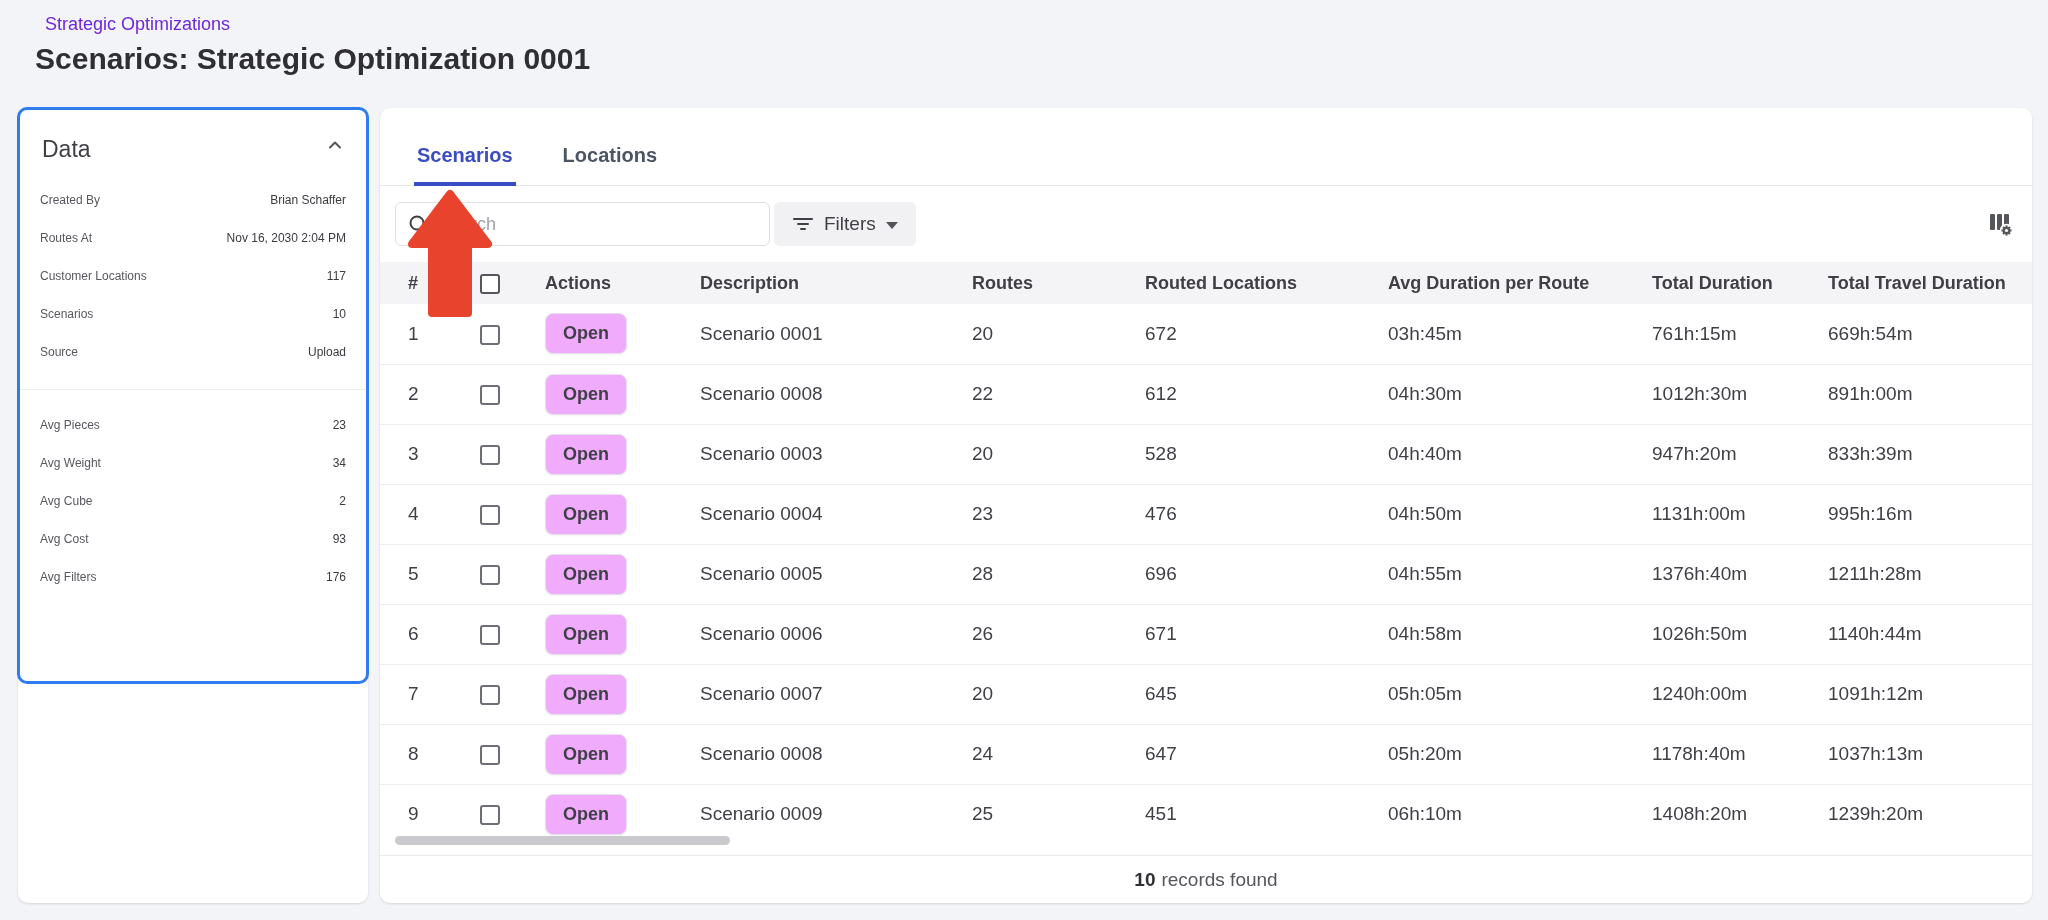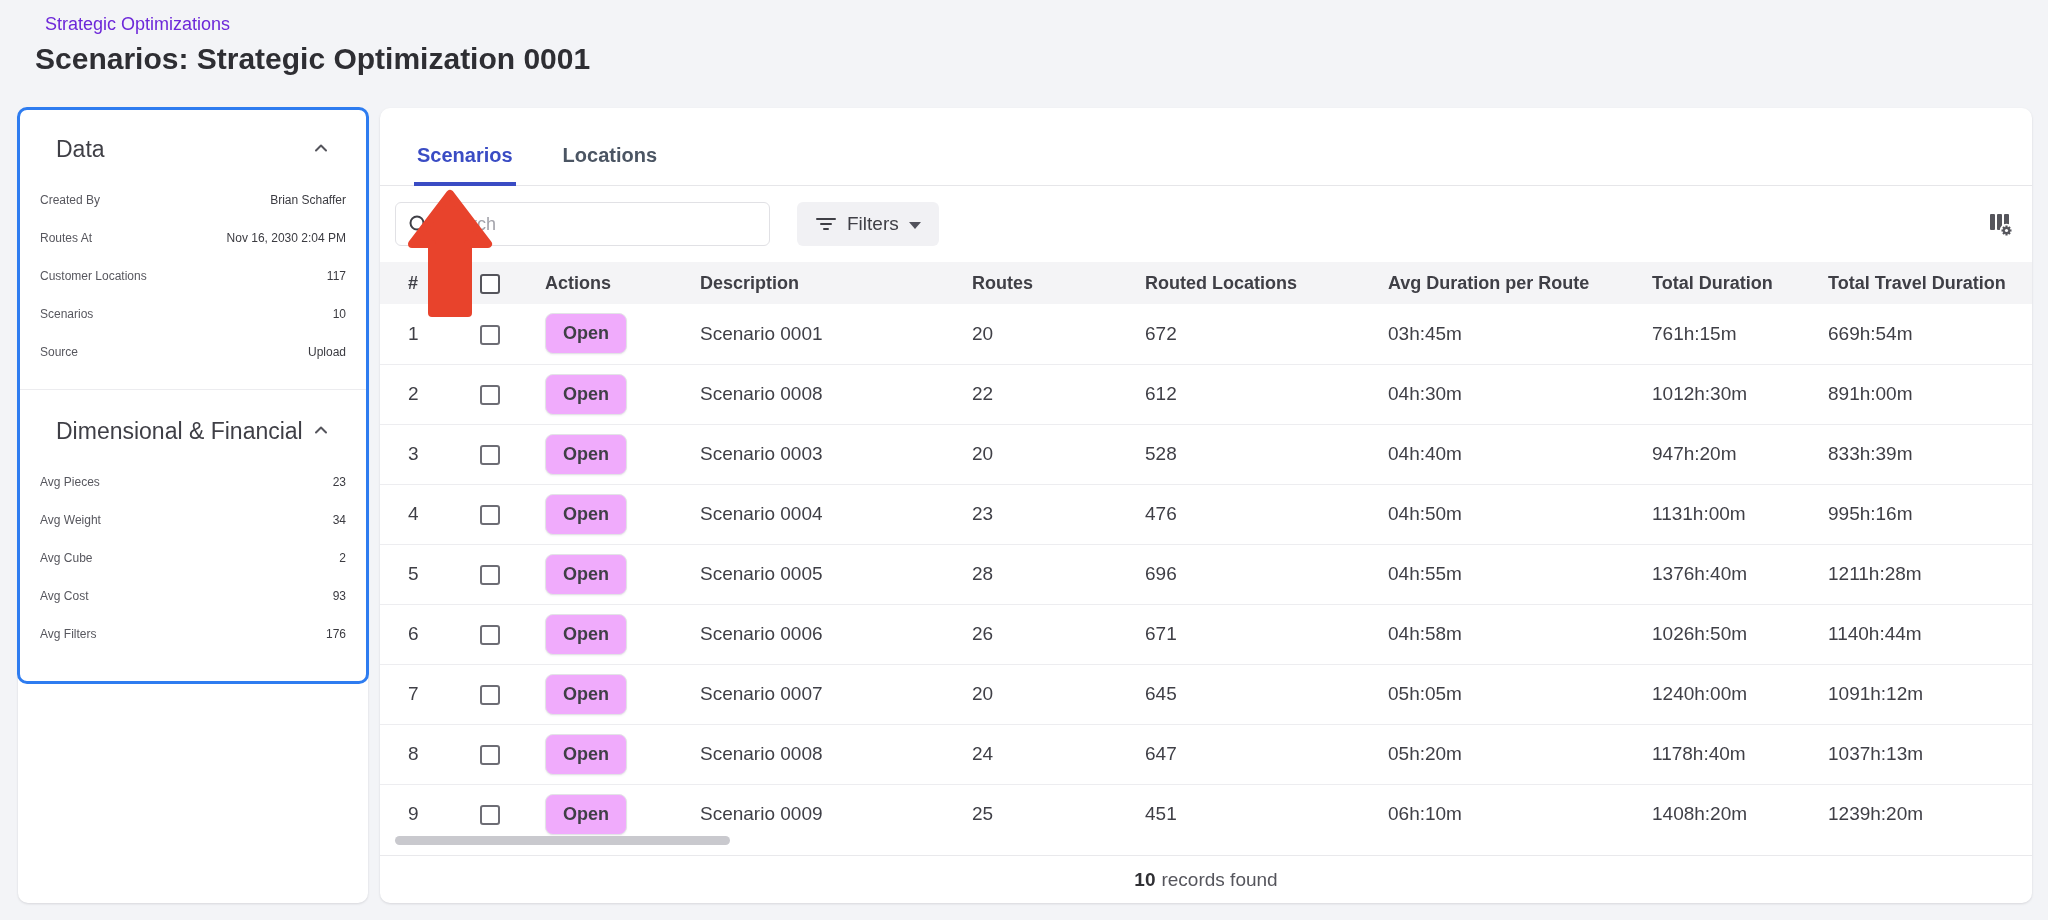--- a/index.html
+++ b/index.html
@@ -14,40 +14,40 @@
 
   .card{position:absolute;background:#fff;border-radius:10px;
         box-shadow:0 1px 3px rgba(20,20,40,.08),0 1px 2px rgba(20,20,40,.05)}
 
   
   .sidebar{left:18px;top:108px;width:350px;height:795px}
   .side-hl{position:absolute;left:-1px;top:-1px;width:352px;height:577px;
            border:3px solid #2e7cf0;border-radius:10px;pointer-events:none;z-index:4}
   .side-section{padding:24px 22px 10px}
   .side-section + .side-section{border-top:1px solid #ececef}
-  .side-head{display:flex;justify-content:space-between;align-items:center;margin:4px 16px 26px;cursor:pointer}
+  .side-head{display:flex;justify-content:space-between;margin:4px 2px 26px;cursor:pointer}
   .side-title{font-size:23px;color:#3f3f46}
   .side-row{display:flex;justify-content:space-between;margin-bottom:16px;font-size:12px;line-height:22px}
   .side-row .lbl{color:#57575e}
   .side-row .val{color:#3b3b41}
 
   
   .main{left:380px;top:108px;width:1652px;height:795px}
   .tabbar{display:flex;gap:44px;padding-left:34px;height:78px;align-items:flex-end;
           border-bottom:1px solid #e6e6e9}
   .tab{font-size:20px;font-weight:600;color:#4b5563;padding:0 3px 15px;
        border-bottom:4px solid transparent;margin-bottom:-1px;cursor:pointer}
   .tab.active{color:#3a4cc4;border-bottom-color:#3a4cc4}
 
   .toolbar{display:flex;align-items:center;margin:14px 18px 0 15px;height:48px}
   .search{display:flex;align-items:center;width:375px;height:44px;border:1px solid #e1e1e5;
           border-radius:6px;background:#fff;padding:0 12px;gap:9px}
   .search input{border:0;outline:0;flex:1;font-size:18px;color:#3f3f46;font-family:inherit;background:transparent}
   .search input::placeholder{color:#a3a3ab}
-  .filters{display:flex;align-items:center;gap:10px;height:44px;margin-left:27px;padding:0 18px;
+  .filters{display:flex;align-items:center;gap:10px;height:44px;margin-left:4px;padding:0 18px;
            background:#f1f1f4;border:0;border-radius:6px;font-family:inherit;font-size:19px;
            color:#3f3f46;cursor:pointer}
   .caret{width:0;height:0;border-left:6px solid transparent;border-right:6px solid transparent;
          border-top:7px solid #52525b;margin-top:2px}
   .colset{margin-left:auto;cursor:pointer;display:flex}
 
   .table-wrap{margin-top:14px}
   table{width:100%;border-collapse:collapse;table-layout:fixed}
   th{height:42px;background:#f4f4f6;font-size:18px;font-weight:600;color:#3f3f46;text-align:left;padding:0}
   td{height:60px;padding:0;font-size:19px;color:#3f3f46;text-align:left;border-bottom:1px solid #ededf0}
@@ -99,26 +99,20 @@
         <div class="side-row">
           <span class="lbl">Scenarios</span>
           <span class="val">10</span>
         </div>
         <div class="side-row">
           <span class="lbl">Source</span>
           <span class="val">Upload</span>
         </div>
       </section>
       <section class="side-section">
-        <div class="side-head">
-          <div class="side-title">Dimensional &amp; Financial</div>
-          <span class="chev"><svg width="18" height="18" viewBox="0 0 18 18">
-              <polyline points="4,11.5 9,6.5 14,11.5" fill="none" stroke="#55555c" stroke-width="2" stroke-linecap="round" stroke-linejoin="round"></polyline>
-            </svg></span>
-        </div>
         <div class="side-row">
           <span class="lbl">Avg Pieces</span>
           <span class="val">23</span>
         </div>
         <div class="side-row">
           <span class="lbl">Avg Weight</span>
           <span class="val">34</span>
         </div>
         <div class="side-row">
           <span class="lbl">Avg Cube</span>

